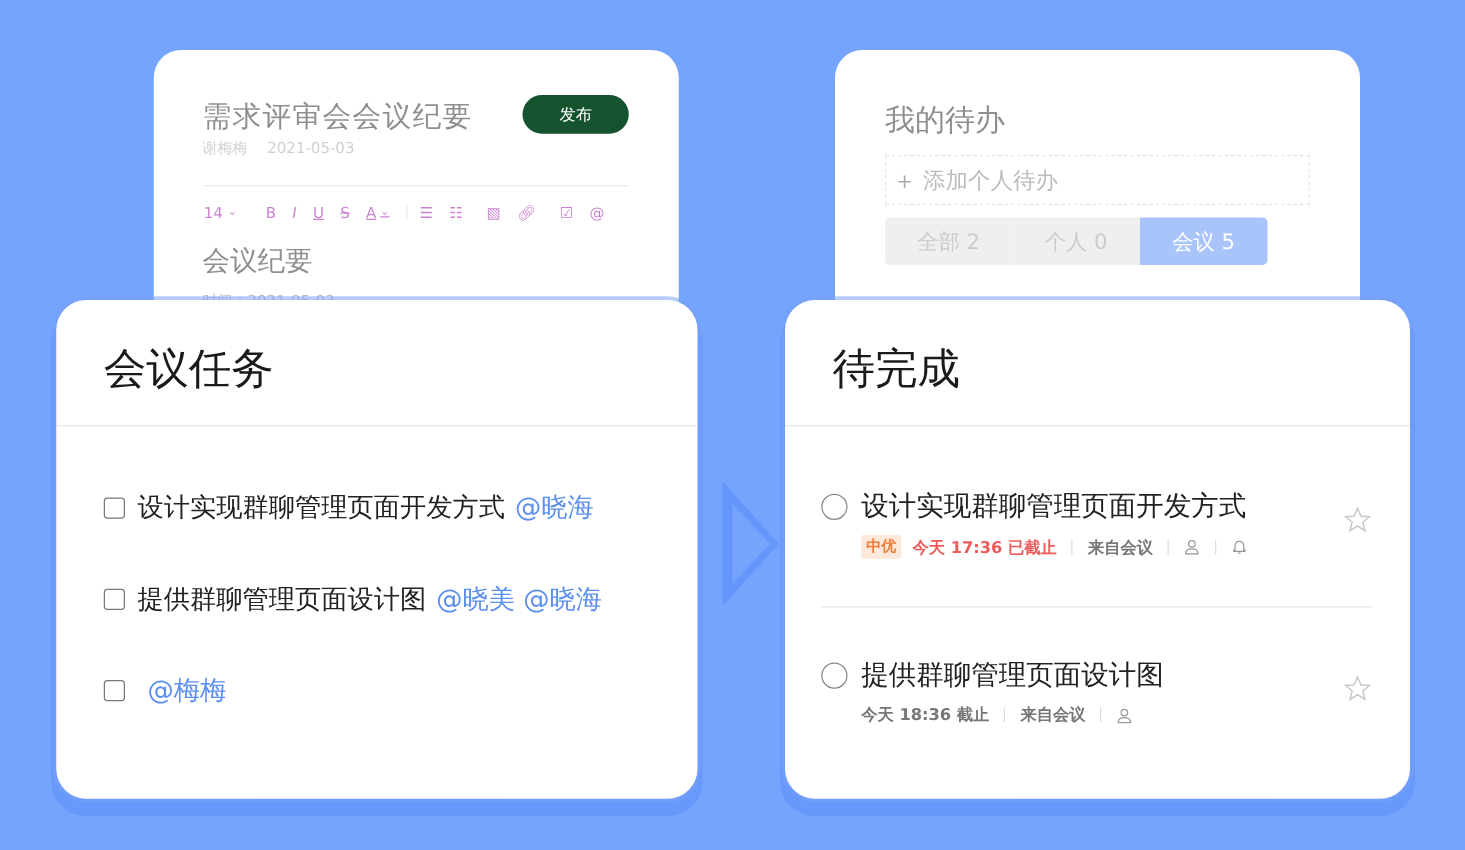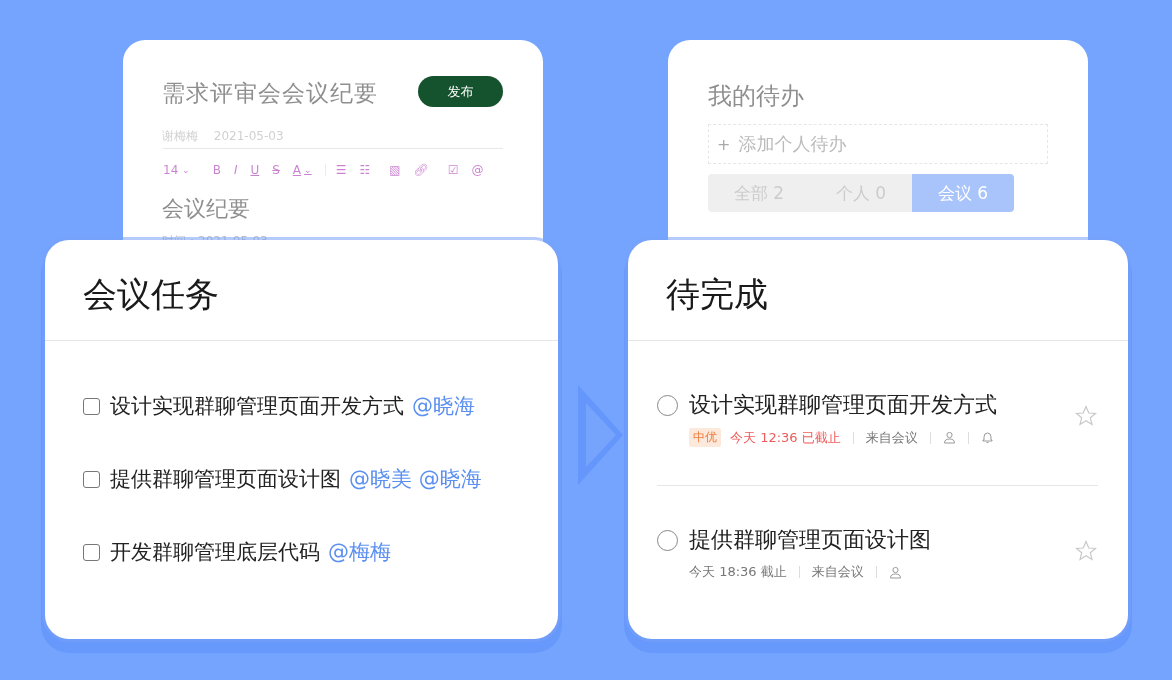--- a/index.html
+++ b/index.html
@@ -13,21 +13,21 @@
       position: absolute;
       background: #ffffff;
       border-radius: 22px;
       overflow: hidden;
     }
     .faded { opacity: 0.55; }
 
     
     #doc-card { left: 95px; top: 40px; width: 420px; height: 230px; margin-left: 28px; }
     #doc-card .doc-title { position: absolute; left: 39px; top: 38px; font-size: 23px; color: #333; letter-spacing: 1px; }
-    #doc-card .doc-meta { position: absolute; left: 39px; top: 88px; font-size: 12px; color: #aaa; }
+    #doc-card .doc-meta { position: absolute; left: 39px; top: 70px; font-size: 12px; color: #aaa; }
     #doc-card .doc-meta span + span { margin-left: 12px; }
     #doc-card .publish-btn {
       position: absolute; left: 295px; top: 36px; width: 85px; height: 31px;
       border-radius: 16px; background: #14532d; color: #fff; font-size: 13px;
       display: flex; align-items: center; justify-content: center; border: none;
     }
     #doc-card .divider { position: absolute; left: 40px; right: 40px; top: 108px; height: 1px; background: #e8e8e8; }
     #doc-card .toolbar {
       position: absolute; left: 40px; top: 120px; right: 38px; height: 20px;
       display: flex; align-items: center; font-size: 12px; color: #a21caf;
@@ -68,21 +68,21 @@
 
     
     .task-row { position: absolute; left: 38px; display: flex; align-items: center; font-size: 21px; color: #222; white-space: nowrap; }
     .task-row .checkbox { width: 17px; height: 17px; border: 1.5px solid #777; border-radius: 3px; margin-right: 10px; flex: none; }
     .task-row .mention { color: #5b8ff0; margin-left: 8px; }
 
     
     .pend-item { position: absolute; left: 29px; right: 30px; }
     .pend-item .row1 { display: flex; align-items: center; font-size: 22px; color: #222; white-space: nowrap; }
     .pend-item .radio { width: 21px; height: 21px; border: 1.5px solid #888; border-radius: 50%; margin-right: 11px; flex: none; }
-    .pend-item .meta { display: flex; align-items: center; margin-left: 32px; margin-top: 8px; font-size: 13px; color: #777; white-space: nowrap; }
+    .pend-item .meta { display: flex; align-items: center; margin-left: 32px; margin-top: 8px; font-size: 13px; color: #777; white-space: nowrap; font-weight: bold; }
     .pend-item .meta .prio { background: #fde9dc; color: #f07c3a; font-size: 12px; padding: 1px 4px; border-radius: 2px; margin-right: 9px; }
     .pend-item .meta .due-overdue { color: #ef5b5b; }
     .pend-item .meta .vsep { width: 1px; height: 12px; background: #ddd; margin: 0 12px; }
     .pend-item .star { position: absolute; right: 0; top: 14px; width: 24px; height: 24px; }
     .pend-sep { position: absolute; left: 29px; right: 30px; top: 245px; height: 1px; background: #e6e6e6; }
 
     
     #arrow { position: absolute; left: 578px; top: 385px; width: 45px; height: 100px; }
   </style>
 </head>
@@ -119,62 +119,61 @@
 
 <div class="back-card" id="todo-card">
   <div class="todo-title faded">我的待办</div>
   <div class="add-input">
     <span class="plus">+</span>
     <span>添加个人待办</span>
   </div>
   <div class="filter-tabs">
     <div class="filter-tab">全部 2</div>
     <div class="filter-tab">个人 0</div>
-    <div class="filter-tab active">会议 6</div>
+    <div class="filter-tab active">会议 5</div>
   </div>
 </div>
 
 <div class="front-card" id="tasks-card">
   <div class="card-title">会议任务</div>
   <div class="card-divider"></div>
 
   <div class="task-row" style="top:152px">
     <span class="checkbox"></span>
     <span>设计实现群聊管理页面开发方式</span>
     <span class="mention">@晓海</span>
   </div>
   <div class="task-row" style="top:225px">
     <span class="checkbox"></span>
     <span>提供群聊管理页面设计图</span>
     <span class="mention">@晓美 @晓海</span>
   </div>
   <div class="task-row" style="top:298px">
     <span class="checkbox"></span>
-    <span>开发群聊管理底层代码</span>
     <span class="mention">@梅梅</span>
   </div>
 </div>
 
 <svg id="arrow" viewBox="0 0 45 100">
   <polygon points="0,0 45,50 0,100" fill="#5f92fb" opacity="0.75"></polygon>
   <polygon points="8,18 38,50 8,82" fill="#7aa7fd" opacity="0.8"></polygon>
 </svg>
 
 <div class="front-card" id="pending-card">
   <div class="card-title">待完成</div>
   <div class="card-divider"></div>
 
   <div class="pend-item" style="top:150px">
     <div class="row1">
       <span class="radio"></span>
       <span>设计实现群聊管理页面开发方式</span>
     </div>
     <div class="meta">
       <span class="prio">中优</span>
-      <span class="due-overdue">今天 12:36 已截止</span>
+      <span class="due-overdue">今天 17:36 已截止</span>
       <span class="vsep"></span>
       <span>来自会议</span>
       <span class="vsep"></span>
       <svg width="13" height="13" viewBox="0 0 13 13">
           <circle cx="6.5" cy="4" r="2.6" fill="none" stroke="#999" stroke-width="1"></circle>
           <path d="M1.5 12 Q1.5 8 6.5 8 Q11.5 8 11.5 12 Z" fill="none" stroke="#999" stroke-width="1"></path>
         </svg>
       <span class="vsep"></span>
       <svg width="13" height="13" viewBox="0 0 13 13">
           <path d="M3 9 V6 Q3 2 6.5 2 Q10 2 10 6 V9 H11 V10 H2 V9 Z" fill="none" stroke="#999" stroke-width="1"></path>

